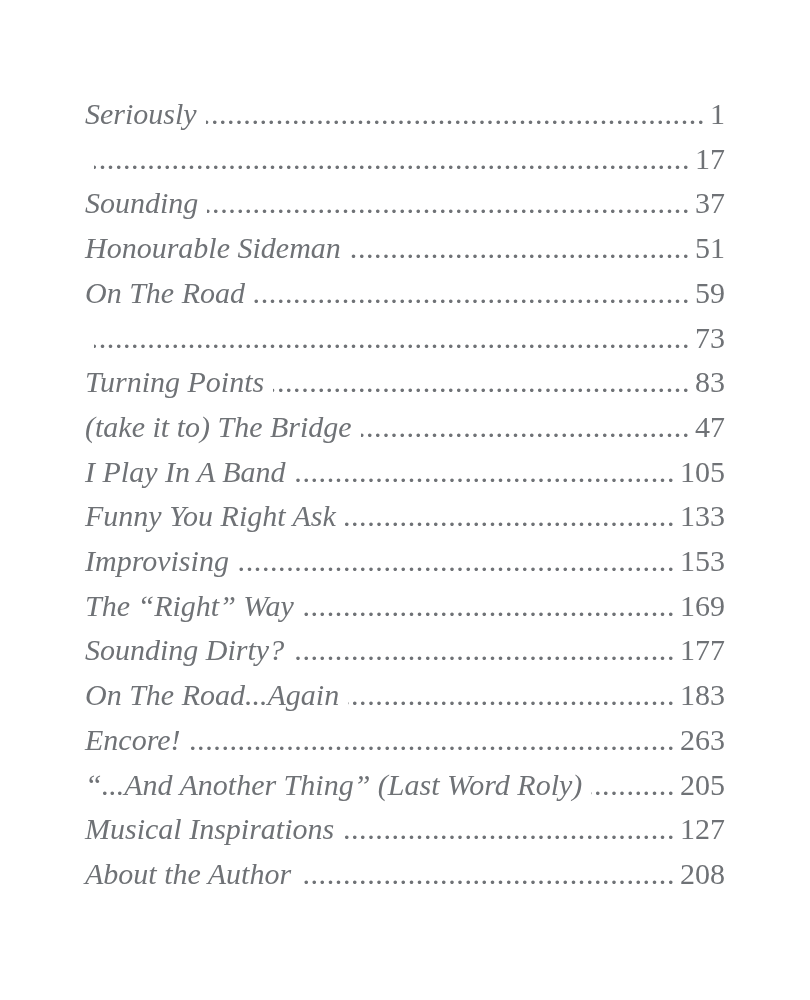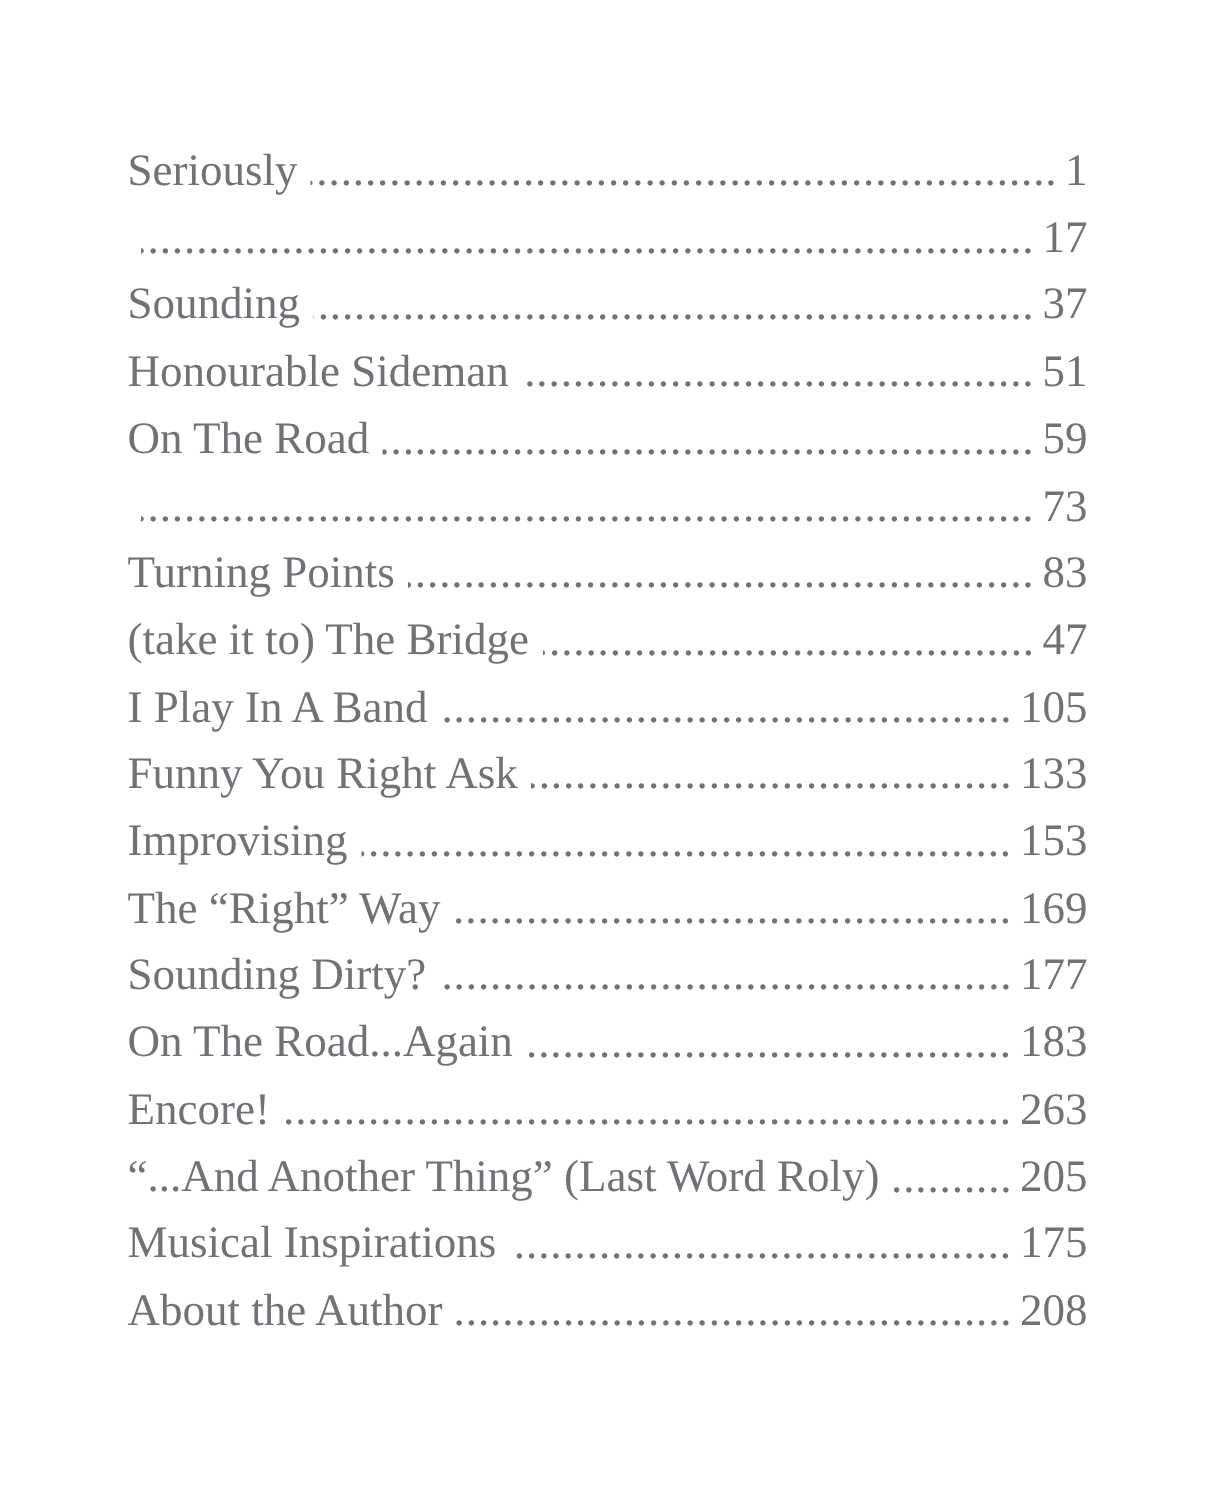--- a/index.html
+++ b/index.html
@@ -24,20 +24,21 @@
     display: flex;
     align-items: baseline;
     line-height: 44.7px;
     font-size: 30px;
     color: #6f7276;
     font-feature-settings: "onum" 1;
     white-space: nowrap;
   }
   .toc-title {
     flex: 0 0 auto;
+    font-style: italic;
   }
   .toc-leader {
     flex: 1 1 auto;
     overflow: hidden;
     direction: rtl;
     margin: 0 5px 0 9px;
     letter-spacing: 0.6px;
     min-width: 12px;
   }
   .toc-page {
@@ -139,21 +140,21 @@
 
   <div class="toc-row">
     <span class="toc-title">“...And Another Thing” (Last Word Roly)</span>
     <span class="toc-leader">......................................................................................................................................................</span>
     <span class="toc-page">205</span>
   </div>
 
   <div class="toc-row">
     <span class="toc-title">Musical Inspirations</span>
     <span class="toc-leader">......................................................................................................................................................</span>
-    <span class="toc-page">175</span>
+    <span class="toc-page">127</span>
   </div>
 
   <div class="toc-row">
     <span class="toc-title">About the Author</span>
     <span class="toc-leader">......................................................................................................................................................</span>
     <span class="toc-page">208</span>
   </div>
 </div>
 
 </body></html>

